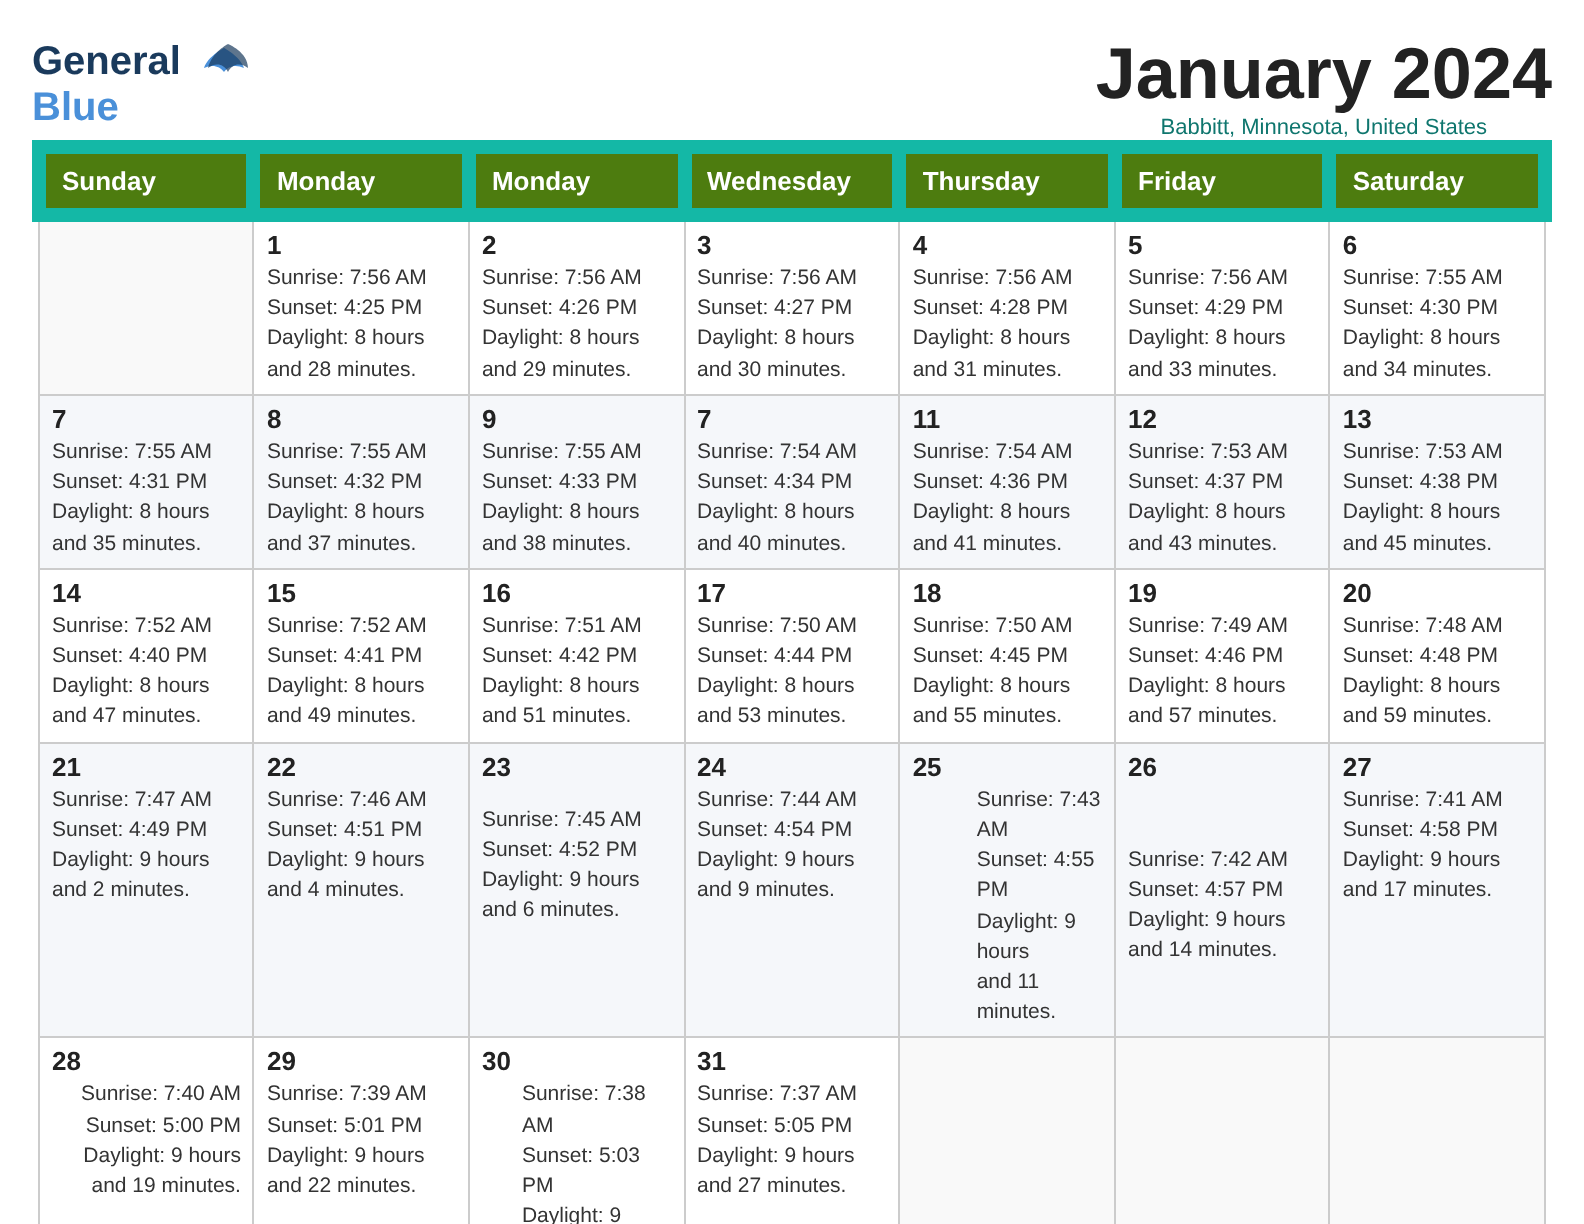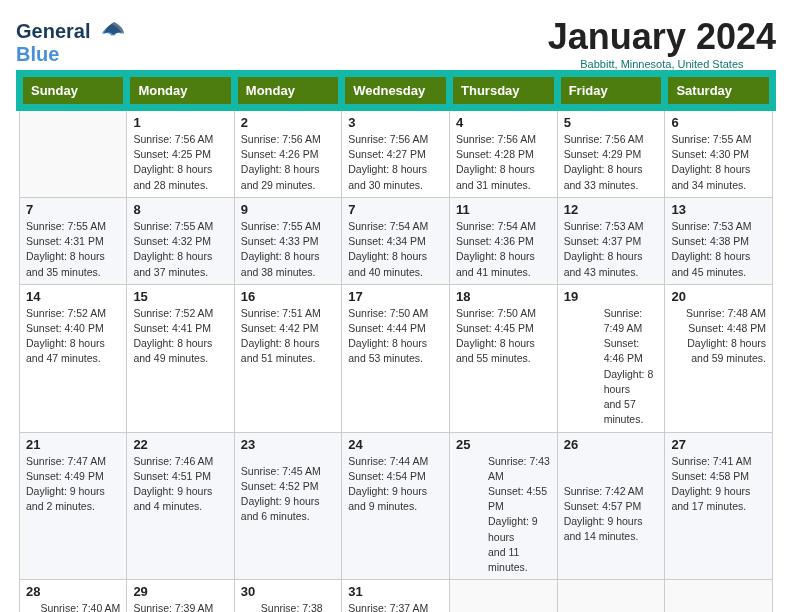--- a/index.html
+++ b/index.html
@@ -237,28 +237,28 @@
         </td>
         <td>
           <span class="day-num">18</span>
           <div class="day-info" style="white-space: pre-line;">Sunrise: 7:50 AM
 Sunset: 4:45 PM
 Daylight: 8 hours
 and 55 minutes.</div>
         </td>
         <td>
           <span class="day-num">19</span>
-          <div class="day-info" style="white-space: pre-line; margin-left: 40px;">Sunrise: 7:49 AM
+          <div class="day-info" style="white-space: pre-line;">Sunrise: 7:49 AM
 Sunset: 4:46 PM
 Daylight: 8 hours
 and 57 minutes.</div>
         </td>
         <td>
           <span class="day-num">20</span>
-          <div class="day-info" style="white-space: pre-line; text-align: right;">Sunrise: 7:48 AM
+          <div class="day-info" style="white-space: pre-line;">Sunrise: 7:48 AM
 Sunset: 4:48 PM
 Daylight: 8 hours
 and 59 minutes.</div>
         </td>
       </tr>
       <tr>
         <td>
           <span class="day-num">21</span>
           <div class="day-info" style="white-space: pre-line;">Sunrise: 7:47 AM
 Sunset: 4:49 PM

